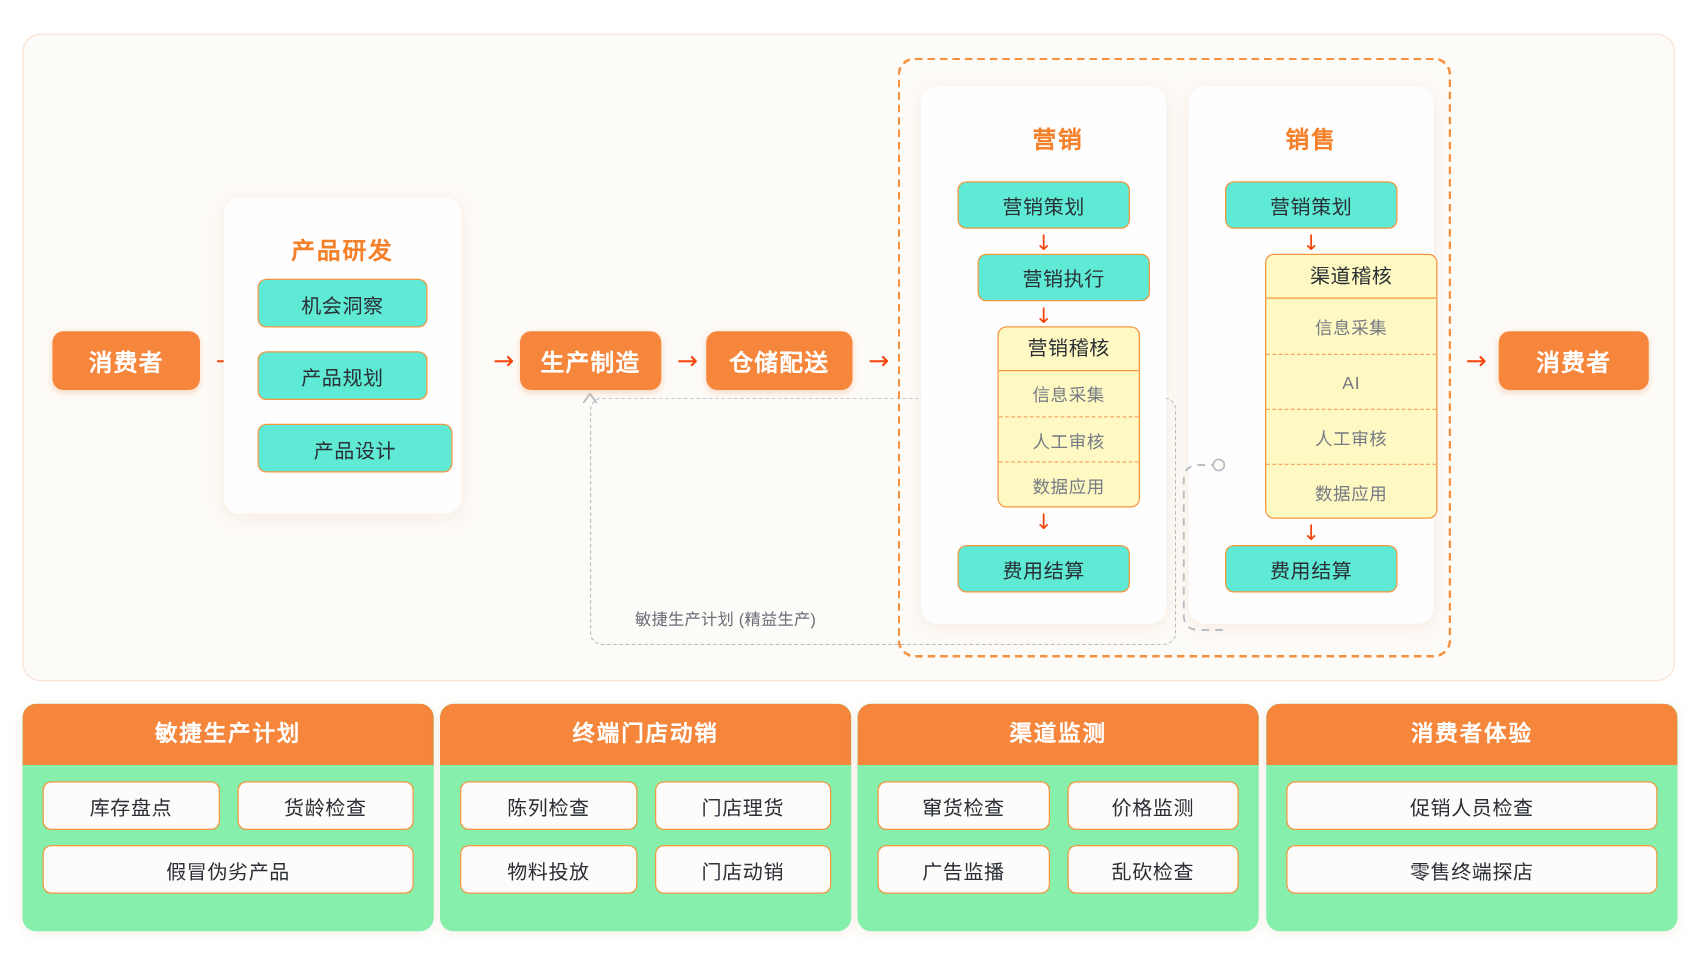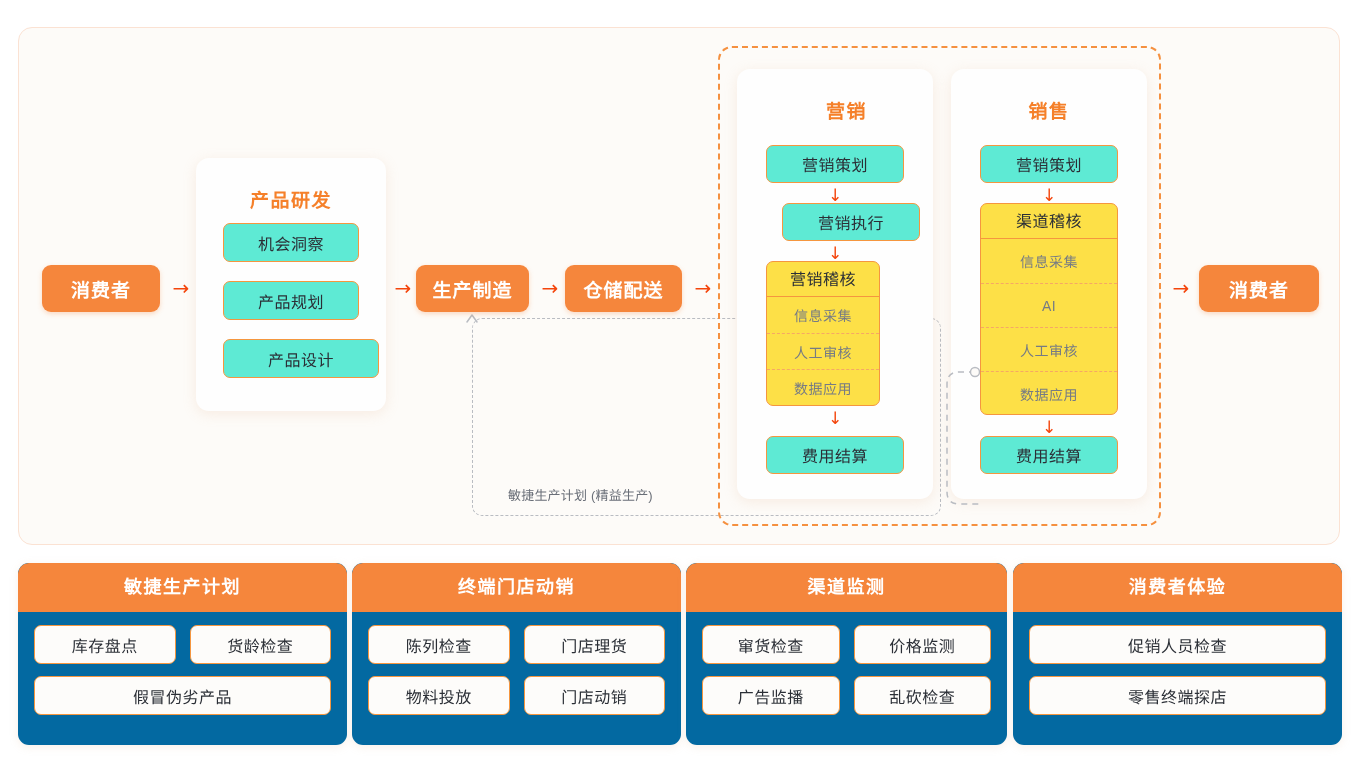--- a/index.html
+++ b/index.html
@@ -95,25 +95,26 @@
     border-radius:7px;
     font-size:16px;color:#2b2f36;
     display:flex;align-items:center;justify-content:center;
     box-sizing:border-box;
     letter-spacing:.5px;
   }
 
   
   .audit-box{
     position:absolute;
-    background:#fde047;
+    background:#fef9c3;
     border:1.4px solid #f5963f;
     border-radius:7px;
     box-sizing:border-box;
     overflow:hidden;
+    margin-left:32px;
   }
   .audit-head{
     height:35px;line-height:35px;text-align:center;
     font-size:16px;color:#2b2f36;letter-spacing:.5px;
     border-bottom:1.4px solid #f5963f;
     box-sizing:border-box;
   }
   .audit-row{
     text-align:center;font-size:14px;color:#767b84;
     box-sizing:border-box;letter-spacing:.5px;
@@ -122,21 +123,21 @@
   .audit-row + .audit-row{
     border-top:1.2px dashed #f6a765;
   }
 
   
   .connector{position:absolute;left:935px;top:360px;}
 
   
   .bcard{
     position:absolute;top:563px;height:182px;
-    background:#0369a1;
+    background:#86efac;
     border-radius:11px;
     box-shadow:0 2px 9px rgba(222,186,155,.22);
     box-sizing:border-box;
     overflow:hidden;
   }
   .bcard-head{
     height:49px;line-height:49px;
     background:#f5863c;
     color:#fff;font-size:18px;font-weight:bold;
     text-align:center;letter-spacing:1.5px;
@@ -173,21 +174,21 @@
     <path d="M1 11 L6 4 L11 11" fill="none" stroke="#b9bcc2" stroke-width="1.5" stroke-linecap="round" stroke-linejoin="round"></path>
   </svg>
   <div class="dashed-gray-label">敏捷生产计划 (精益生产)</div>
 
   <div class="dashed-orange"></div>
 
   <div class="pill" style="left:42px;top:265px;width:118px;height:47px;">消费者</div>
 
   <div class="arrow-r" style="left:168px;top:271px;width:26px;height:34px;">→</div>
 
-  <div class="group-card" style="left:196px;top:158px;width:190px;height:253px;">
+  <div class="group-card" style="left:179px;top:158px;width:190px;height:253px;">
     <div class="group-title" style="top:27px;">产品研发</div>
     <div class="sub-box" style="left:27px;top:65px;width:136px;height:39px;">机会洞察</div>
     <div class="sub-box" style="left:27px;top:123px;width:136px;height:39px;">产品规划</div>
     <div class="sub-box" style="left:27px;top:181px;width:156px;height:39px;">产品设计</div>
   </div>
 
   <div class="arrow-r" style="left:390px;top:271px;width:26px;height:34px;">→</div>
 
   <div class="pill" style="left:416px;top:265px;width:113px;height:47px;">生产制造</div>
 

